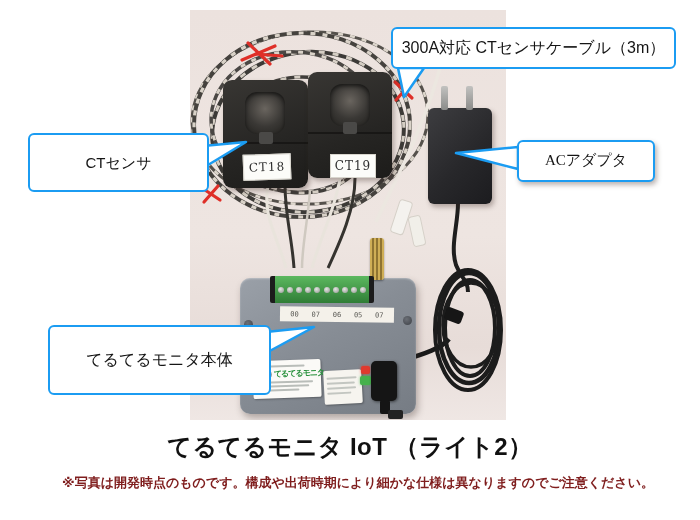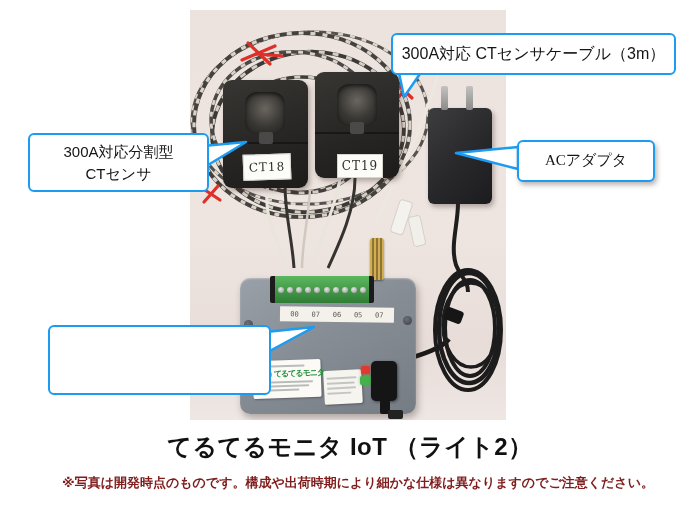--- a/index.html
+++ b/index.html
@@ -95,21 +95,21 @@
   .plug-tail{position:absolute;left:140px;top:122px;width:10px;height:14px;background:#151515;border-radius:2px;}
   .unit-tab{position:absolute;left:148px;top:132px;width:15px;height:9px;background:#222;border-radius:2px;}
   
   .pointers{position:absolute;left:0;top:0;z-index:20;}
   .callout{
     position:absolute;z-index:30;background:#ffffff;
     border:2.5px solid var(--accent);border-radius:6px;
     display:flex;flex-direction:column;align-items:center;justify-content:center;
     color:#151515;text-align:center;line-height:1.45;font-weight:500;
   }
-  .callout.cable{left:391px;top:33px;width:281px;height:38px;font-size:16px;}
+  .callout.cable{left:391px;top:27px;width:281px;height:38px;font-size:16px;}
   .callout.sensor{left:28px;top:133px;width:177px;height:55px;font-size:15px;}
   .callout.adapter{left:517px;top:140px;width:134px;height:38px;font-size:15px;}
   .callout.unit-c{left:48px;top:325px;width:219px;height:66px;font-size:16px;}
   
   .title{
     position:absolute;left:0;top:431px;width:700px;text-align:center;
     font-size:24px;font-weight:bold;color:#111;letter-spacing:.5px;
   }
   .footnote{
     position:absolute;left:8px;top:474px;width:700px;text-align:center;
@@ -176,21 +176,21 @@
 
   <div class="ct" style="left:33px;top:70px;width:85px;height:108px;">
     <div class="ct-hole" style="left:22px;top:12px;width:40px;height:42px;"></div>
     <div class="ct-jaw" style="top:62px;"></div>
     <div class="ct-latch" style="left:36px;top:52px;width:14px;height:12px;"></div>
     <div class="ct-label" style="left:20px;top:74px;width:46px;height:24px;transform:rotate(-2deg);">
       <span>CT18</span>
     </div>
   </div>
 
-  <div class="ct" style="left:125px;top:62px;width:84px;height:106px;">
+  <div class="ct" style="left:118px;top:62px;width:84px;height:106px;">
     <div class="ct-hole" style="left:22px;top:12px;width:40px;height:42px;"></div>
     <div class="ct-jaw" style="top:60px;"></div>
     <div class="ct-latch" style="left:35px;top:50px;width:14px;height:12px;"></div>
     <div class="ct-label" style="left:22px;top:82px;width:44px;height:22px;">
       <span>CT19</span>
     </div>
   </div>
 
   <div class="adapter">
     <div class="prong" style="left:13px;"></div>
@@ -255,25 +255,25 @@
     <polygon points="518,147 518,169 456,153"></polygon>
     <polygon points="266,332 266,353 314,327"></polygon>
   </g>
 </svg>
 
 <div class="callout cable">
   <div>300A対応 CTセンサケーブル（3m）</div>
 </div>
 
 <div class="callout sensor">
-  <div>300A対応分割型</div>
   <div>CTセンサ</div>
 </div>
 
 <div class="callout adapter">
   <div>ACアダプタ</div>
 </div>
 
 <div class="callout unit-c">
+  <div>てるてるモニタ本体</div>
 </div>
 
 <div class="title">てるてるモニタ IoT （ライト2）</div>
 <div class="footnote">※写真は開発時点のものです。構成や出荷時期により細かな仕様は異なりますのでご注意ください。</div>
 
 </body></html>

